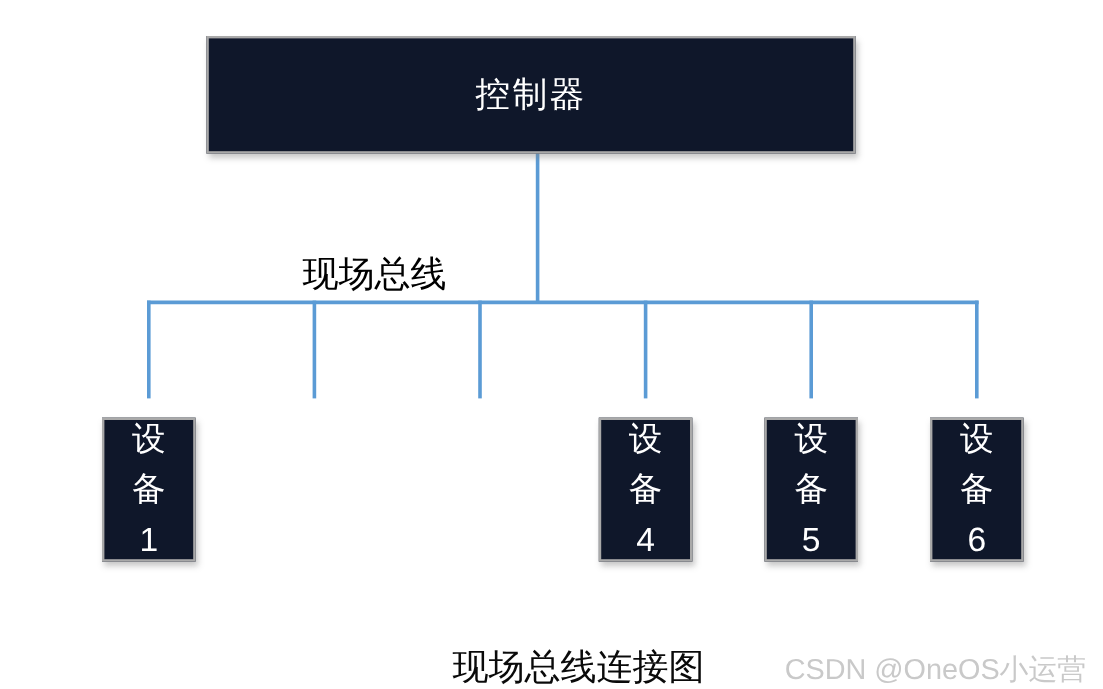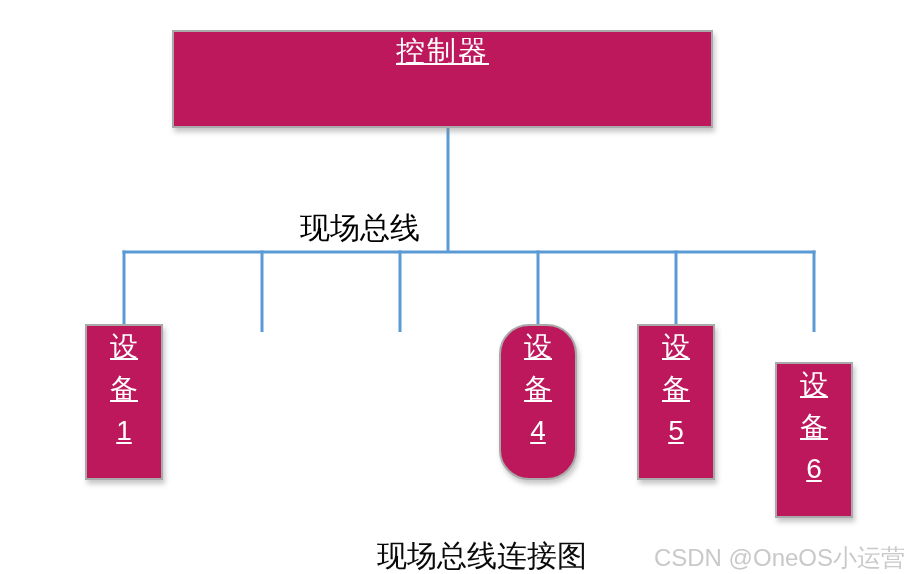--- a/index.html
+++ b/index.html
@@ -17,68 +17,67 @@
   }
   svg.connectors {
     position: absolute;
     left: 0;
     top: 0;
     z-index: 1;
   }
   .node {
     position: absolute;
     box-sizing: border-box;
-    background: #be185d;
+    background: #0f172a;
     border: 2px solid #a9a9a9;
     box-shadow: 2px 4px 5px rgba(130,130,130,0.45);
     color: #ffffff;
     display: flex;
+    align-items: center;
     justify-content: center;
     z-index: 2;
-    text-decoration: underline;
   }
   .controller-node {
     left: 172px;
     top: 30px;
     width: 541px;
     height: 98px;
   }
   .controller-label {
     font-size: 29px;
     letter-spacing: 2px;
     color: #ffffff;
   }
   .device-node {
-    top: 324px;
+    top: 348px;
     width: 78px;
-    height: 156px;
+    height: 120px;
   }
   .device-node.d0 { left: 85px; }
   .device-node.d1 { left: 223px; }
   .device-node.d2 { left: 361px; }
-  .device-node.d3 { left: 499px; border-radius: 30px; }
+  .device-node.d3 { left: 499px; }
   .device-node.d4 { left: 637px; }
-  .device-node.d5 { left: 775px; margin-top: 38px; }
+  .device-node.d5 { left: 775px; }
   .device-label {
     width: 30px;
     font-size: 28px;
     line-height: 42px;
     text-align: center;
     word-break: break-all;
     color: #ffffff;
   }
   .bus-label {
     position: absolute;
     left: 252px;
     top: 208px;
     font-size: 30px;
     color: #000000;
     z-index: 3;
     white-space: nowrap;
-    margin-left: 48px;
   }
   .caption {
     position: absolute;
     left: 377px;
     top: 536px;
     font-size: 30px;
     color: #0a0a0a;
     z-index: 3;
     white-space: nowrap;
   }

